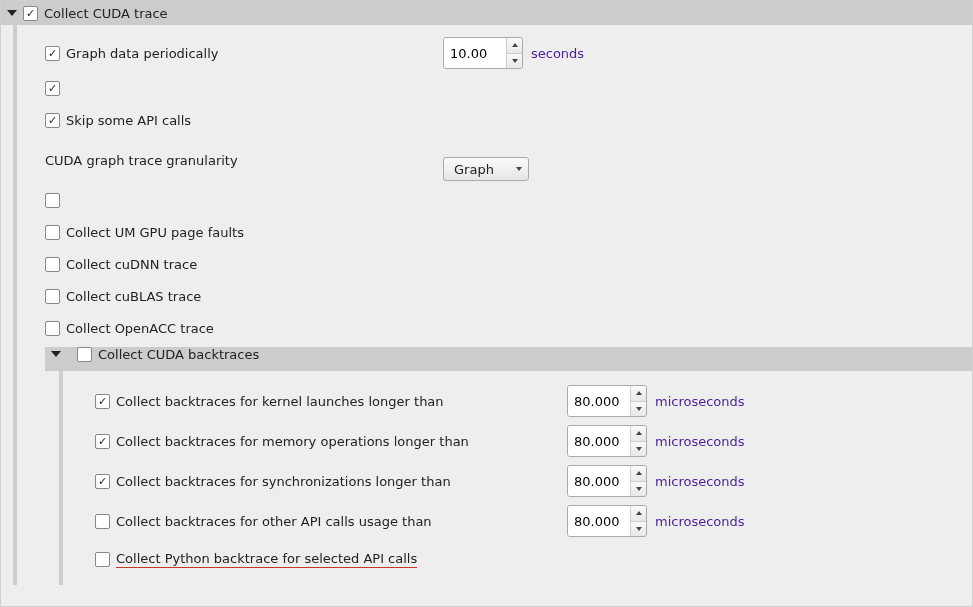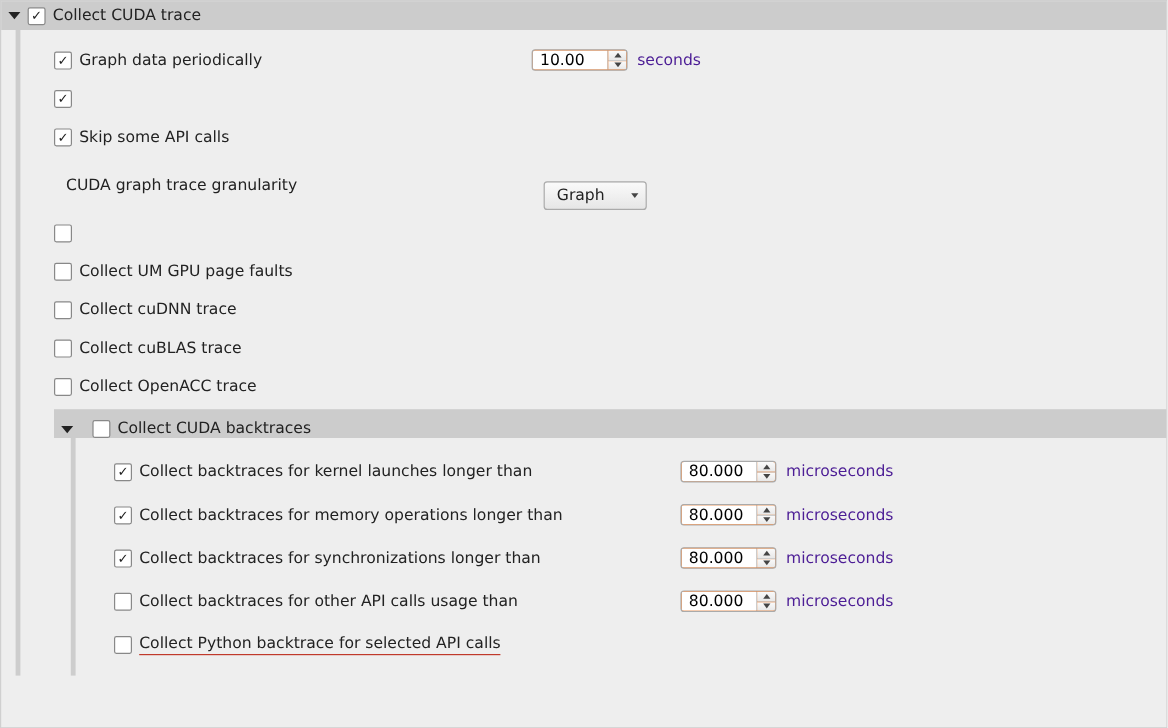--- a/index.html
+++ b/index.html
@@ -76,24 +76,24 @@
     align-items: center;
   }
   .label-col-inner {
     width: 472px;
     display: flex;
     align-items: center;
   }
   .spinbox {
     display: inline-flex;
     align-items: stretch;
-    height: 18px;
+    height: 32px;
     border: 1px solid #aaa;
     border-radius: 3px;
-    background: #f97316;
+    background: #fde047;
     overflow: hidden;
     margin-right: 8px;
   }
   .spinbox input {
     border: none;
     outline: none;
     width: 62px;
     padding: 0 6px;
     font-family: inherit;
     font-size: 13px;
@@ -137,21 +137,21 @@
     cursor: pointer;
     min-width: 86px;
     justify-content: space-between;
     margin-top: 18px;
   }
   .combobox .tri-down-sm { margin-left: 8px; }
   .unit { color: #4c1d95; }
   .nested-header {
     background: #cccccc;
     display: flex;
-    align-items: flex-end;
+    align-items: flex-start;
     height: 24px;
     padding-left: 4px;
     margin-top: 4px;
   }
   .nested-body {
     padding: 14px 0 4px 8px;
     border-left: 4px solid #cdcdcd;
     margin-left: 34px;
   }
   .nested-row {
@@ -211,21 +211,21 @@
     </div>
 
     <div class="row">
       <span class="checkbox">
           <span class="checkmark">✓</span>
         </span>
       <span class="row-label">Skip some API calls</span>
     </div>
 
     <div class="row">
-      <div class="label-col" style="padding-left:0;margin-left:10px;">
+      <div class="label-col" style="padding-left:0;">
         <span class="row-label" style="margin-left:0;">CUDA graph trace granularity</span>
       </div>
       <span class="combobox">
         <span>Graph</span>
         <span class="tri-down-sm"></span>
       </span>
     </div>
 
     <div class="row">
       <span class="checkbox">

